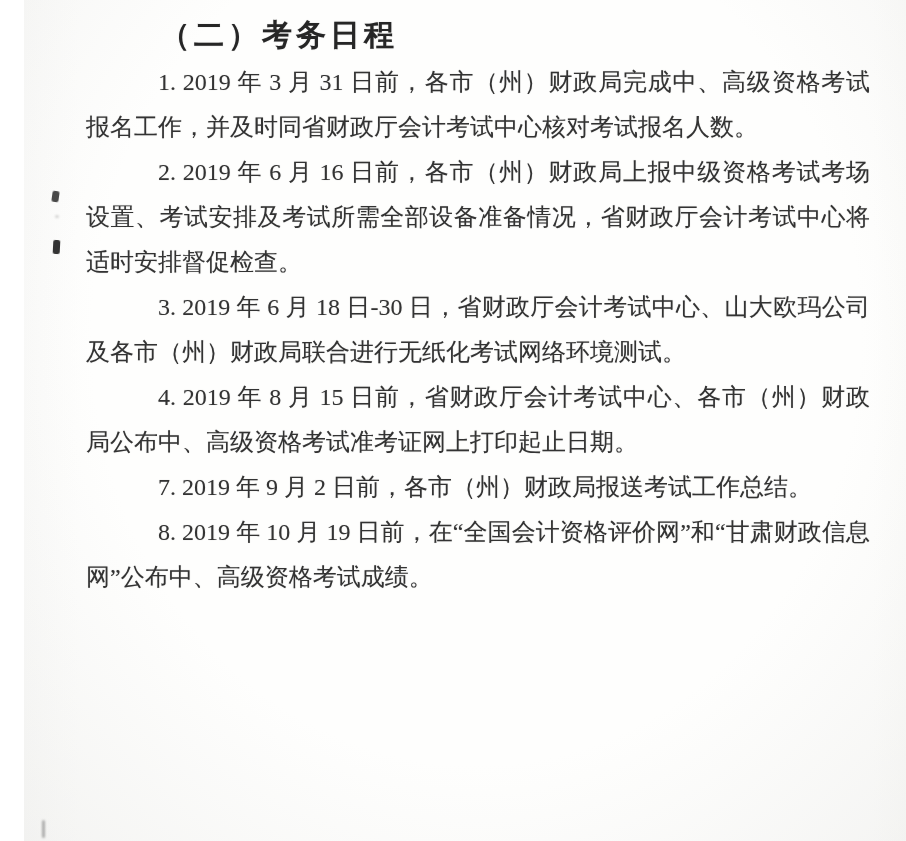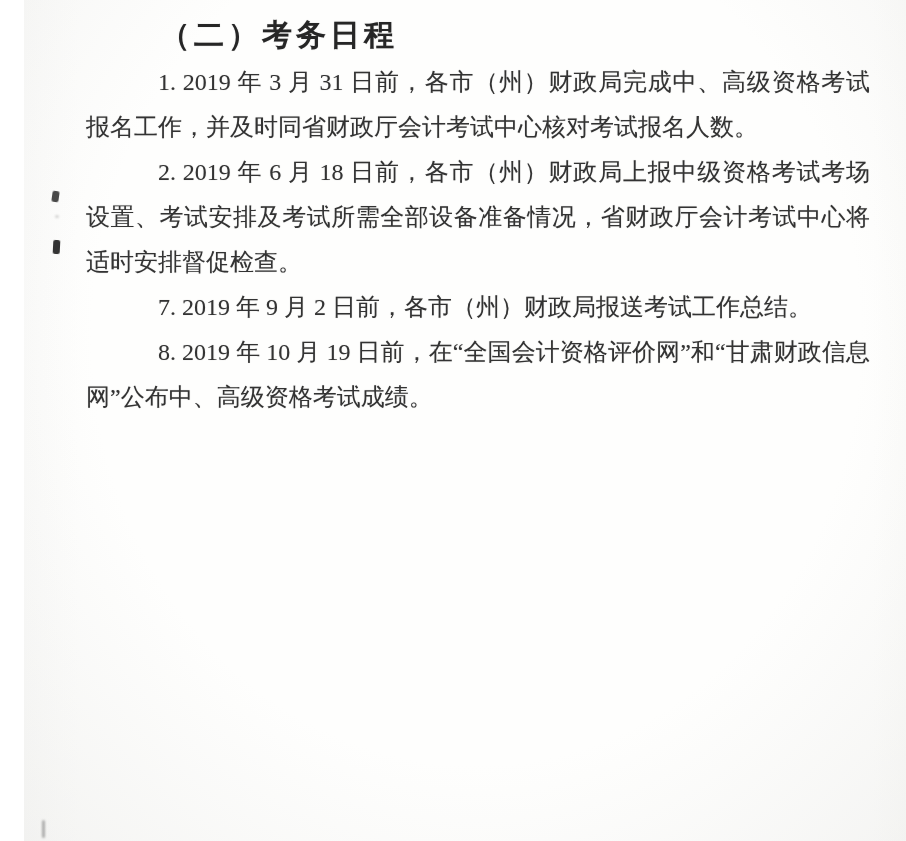--- a/index.html
+++ b/index.html
@@ -63,18 +63,20 @@
 <div class="scan-page">
 
   <span class="artifact a1"></span>
   <span class="artifact a2"></span>
   <span class="artifact a3"></span>
   <span class="artifact a4"></span>
 
   <div class="content">
     <h2 class="heading">（二）考务日程</h2>
     <p class="para">1. 2019 年 3 月 31 日前，各市（州）财政局完成中、高级资格考试报名工作，并及时同省财政厅会计考试中心核对考试报名人数。</p>
-    <p class="para">2. 2019 年 6 月 18 日前，各市（州）财政局上报中级资格考试考场设置、考试安排及考试所需全部设备准备情况，省财政厅会计考试中心将适时安排督促检查。</p>
+    <p class="para">2. 2019 年 6 月 16 日前，各市（州）财政局上报中级资格考试考场设置、考试安排及考试所需全部设备准备情况，省财政厅会计考试中心将适时安排督促检查。</p>
+    <p class="para">3. 2019 年 6 月 18 日-30 日，省财政厅会计考试中心、山大欧玛公司及各市（州）财政局联合进行无纸化考试网络环境测试。</p>
+    <p class="para">4. 2019 年 8 月 15 日前，省财政厅会计考试中心、各市（州）财政局公布中、高级资格考试准考证网上打印起止日期。</p>
     <p class="para">7. 2019 年 9 月 2 日前，各市（州）财政局报送考试工作总结。</p>
     <p class="para">8. 2019 年 10 月 19 日前，在“全国会计资格评价网”和“甘肃财政信息网”公布中、高级资格考试成绩。</p>
   </div>
 
 </div>
 
 </body></html>

